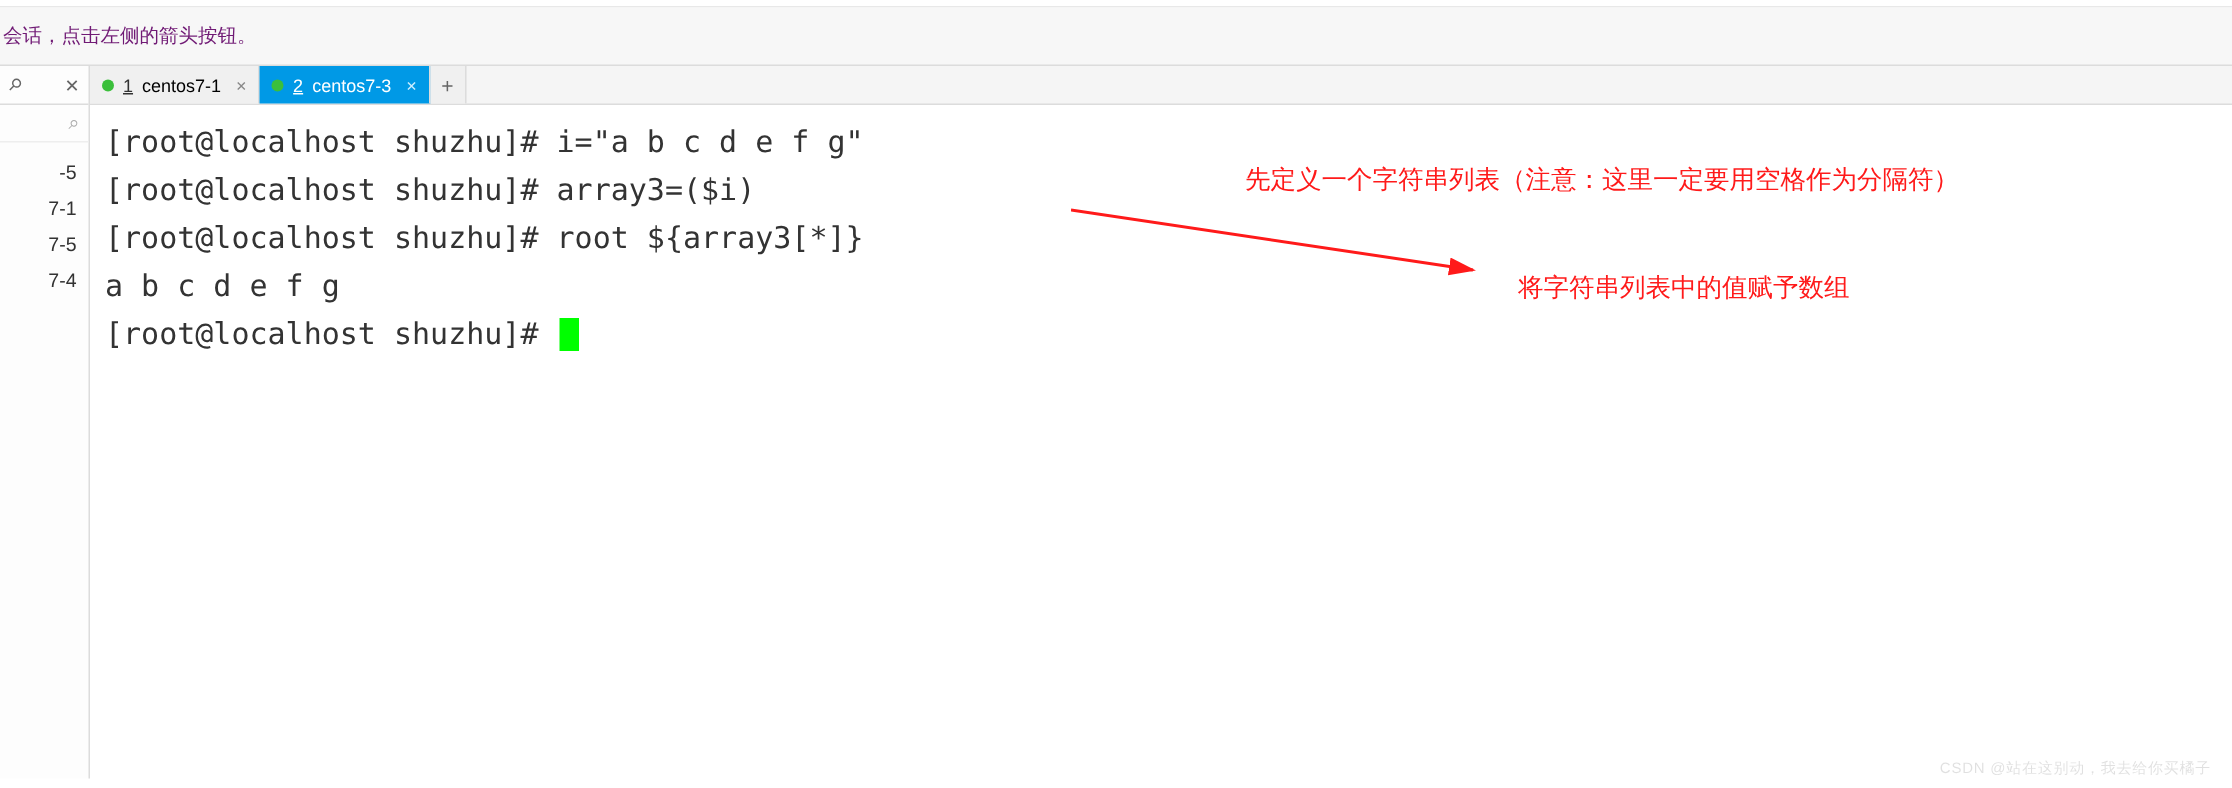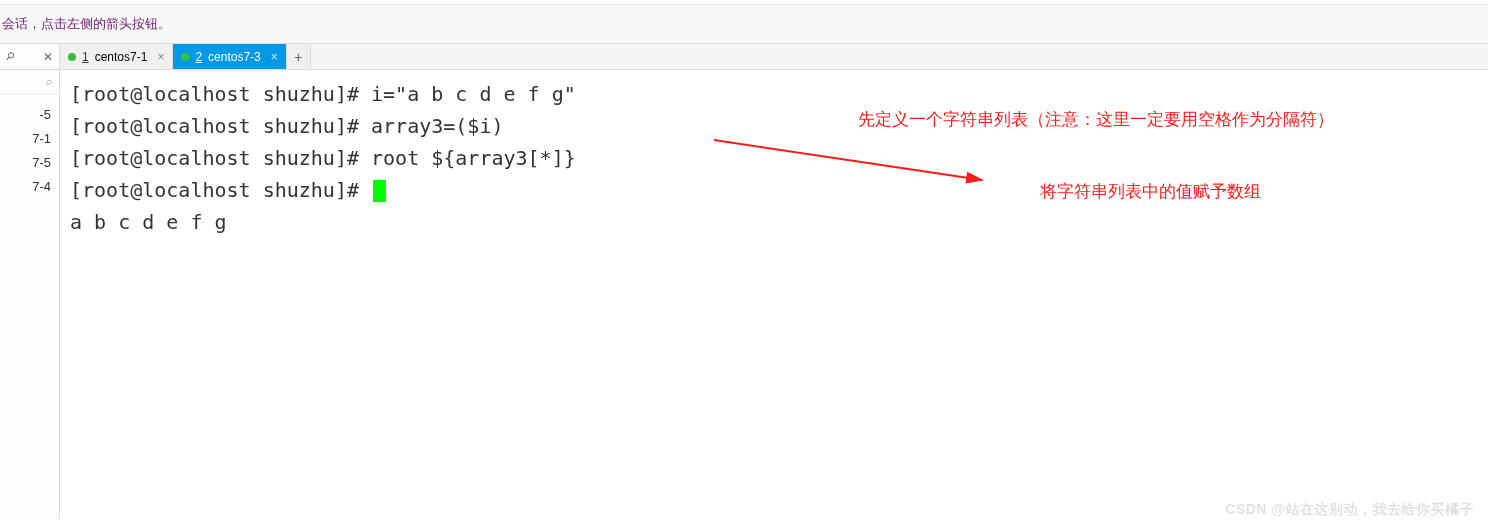--- a/index.html
+++ b/index.html
@@ -119,40 +119,38 @@
       height: 22px;
       background: #00ff00;
       vertical-align: text-bottom;
       margin-left: 2px;
     }
     .anno {
       position: absolute;
       color: #ff1a1a;
       font-size: 17px;
       font-family: "Microsoft YaHei", sans-serif;
-      margin-left: 28px;
     }
     .anno1 { top: 36px; left: 770px; }
     .anno2 { top: 108px; left: 952px; }
     .arrow-svg {
       position: absolute;
       top: 62px;
       left: 654px;
       width: 280px;
       height: 56px;
       pointer-events: none;
     }
     .watermark {
       position: absolute;
       bottom: 6px;
       right: 14px;
       color: rgba(0,0,0,0.12);
-      font-size: 14px;
+      font-size: 10px;
       letter-spacing: 0.5px;
-      font-weight: bold;
     }
   </style>
 </head>
 <body>
 
 <div class="top-text"> </div>
 <div class="hint-bar">会话，点击左侧的箭头按钮。</div>
 
 <div class="layout">
   <div class="leftcol">
@@ -185,22 +183,22 @@
         <span>centos7-3</span>
         <span class="close">×</span>
       </div>
       <div class="tab-add">+</div>
     </div>
 
     <div class="terminal">
       <div class="term-line">[root@localhost shuzhu]# i="a b c d e f g"</div>
       <div class="term-line">[root@localhost shuzhu]# array3=($i)</div>
       <div class="term-line">[root@localhost shuzhu]# root ${array3[*]}</div>
+      <div class="term-line">a b c d e f g</div>
       <div class="term-line"><span>[root@localhost shuzhu]# </span><span class="cursor-block"></span></div>
-      <div class="term-line">a b c d e f g</div>
 
       <div class="anno anno1">先定义一个字符串列表（注意：这里一定要用空格作为分隔符）</div>
       <div class="anno anno2">将字符串列表中的值赋予数组</div>
 
       <svg class="arrow-svg" viewBox="0 0 280 56">
         <defs>
           <marker id="ah" markerWidth="10" markerHeight="10" refX="8" refY="3" orient="auto">
             <path d="M0,0 L0,6 L9,3 z" fill="#ff1a1a"></path>
           </marker>
         </defs>

